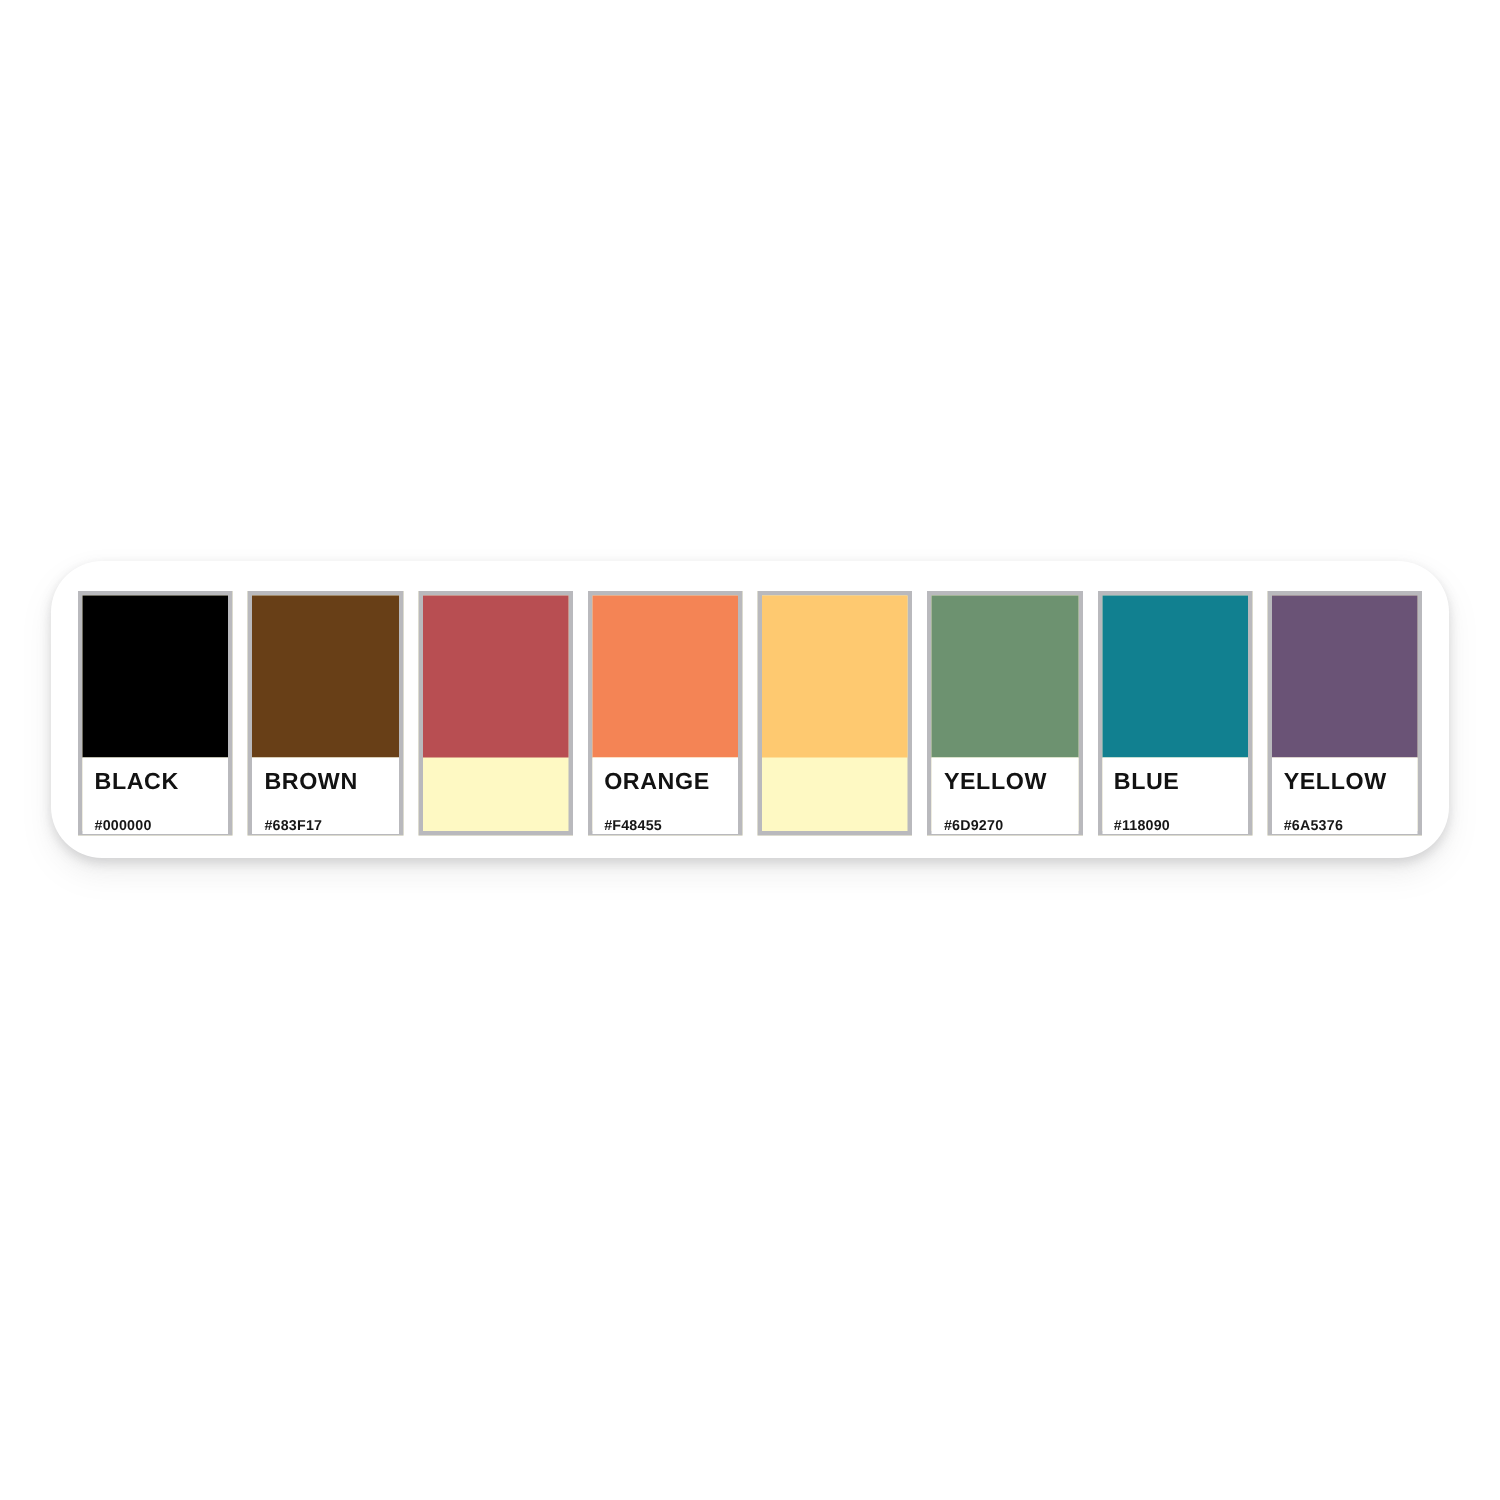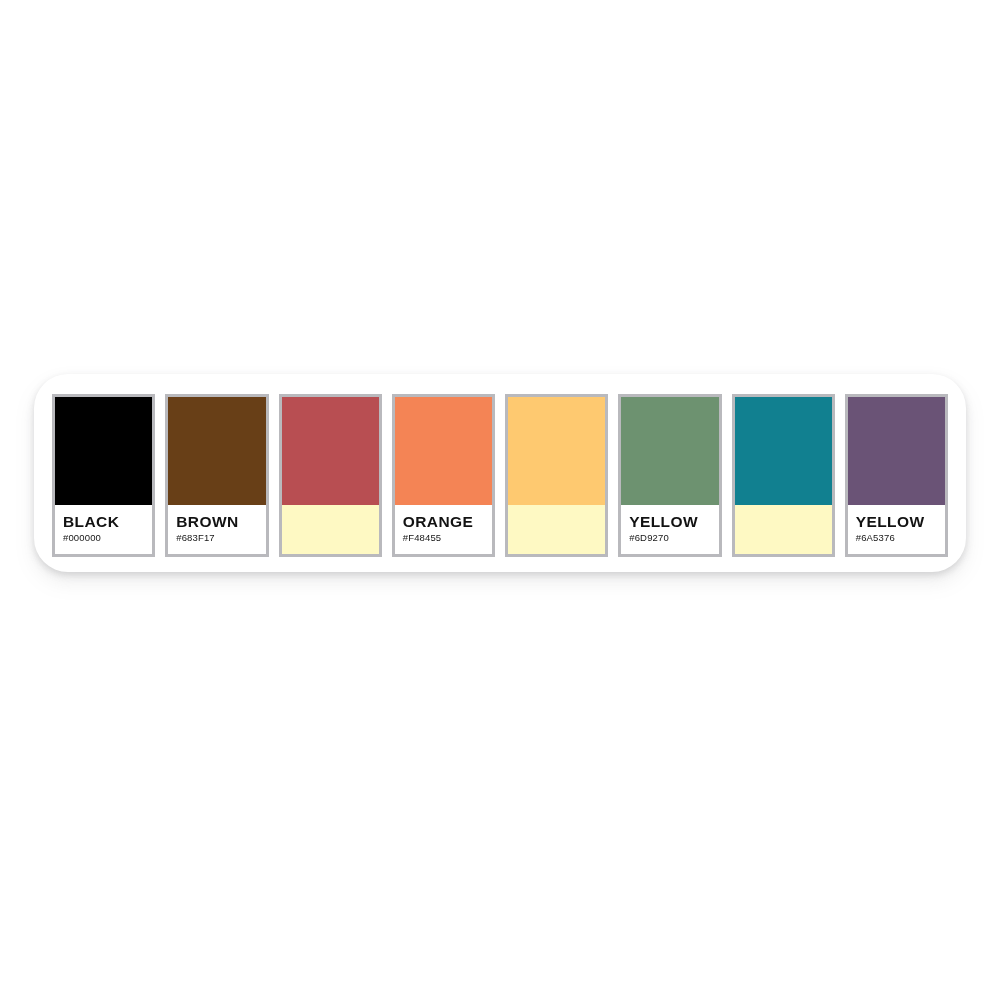--- a/index.html
+++ b/index.html
@@ -74,23 +74,23 @@
     font-family: "Liberation Sans", sans-serif;
     font-weight: bold;
     font-size: 15.5px;
     letter-spacing: 0.4px;
     color: #121212;
     line-height: 1.05;
     white-space: nowrap;
   }
 
   .swatch-hex {
-    margin-top: 3px;
+    margin-top: 16px;
     font-family: "Liberation Sans", sans-serif;
-    font-weight: normal;
+    font-weight: bold;
     font-size: 9.5px;
     letter-spacing: 0.15px;
     color: #161616;
     line-height: 1;
     white-space: nowrap;
   }
 </style>
 </head>
 <body>
 
@@ -135,20 +135,24 @@
     <div class="swatch-card" style="border-color: rgb(185, 185, 189);">
       <div class="swatch-color" style="background-color: rgb(109, 146, 112);"></div>
       <div class="swatch-info">
         <div class="swatch-name">YELLOW</div>
         <div class="swatch-hex">#6D9270</div>
       </div>
     </div>
 
     <div class="swatch-card" style="border-color: rgb(185, 185, 189);">
       <div class="swatch-color" style="background-color: rgb(17, 128, 144);"></div>
+      <div class="swatch-info">
+        <div class="swatch-name">BLUE</div>
+        <div class="swatch-hex">#118090</div>
+      </div>
     </div>
 
     <div class="swatch-card" style="border-color: rgb(185, 185, 189);">
       <div class="swatch-color" style="background-color: rgb(106, 83, 118);"></div>
       <div class="swatch-info">
         <div class="swatch-name">YELLOW</div>
         <div class="swatch-hex">#6A5376</div>
       </div>
     </div>
 

